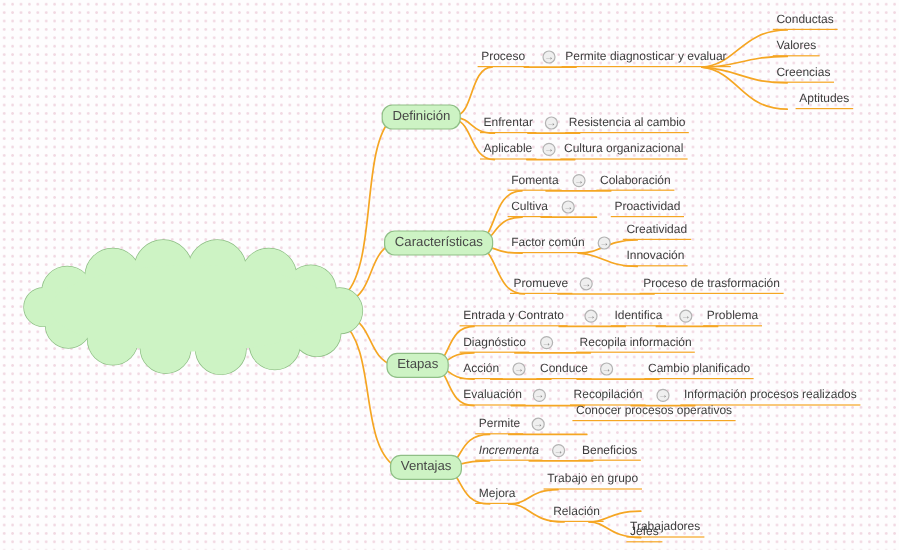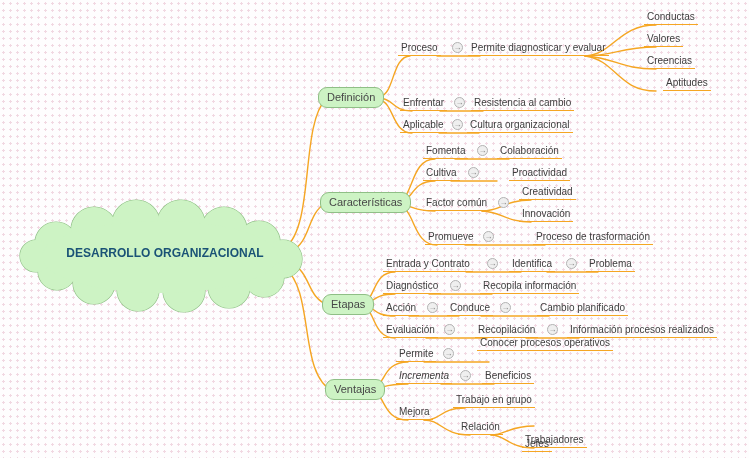--- a/index.html
+++ b/index.html
@@ -121,21 +121,20 @@
       <circle cx="229" cy="287" r="21"></circle>
         <circle cx="184" cy="291" r="21"></circle>
       <circle cx="138" cy="290" r="21"></circle>
         <circle cx="94" cy="283" r="21"></circle>
       <circle cx="57" cy="271" r="19"></circle>
         <circle cx="36" cy="256" r="16"></circle>
       <ellipse cx="160" cy="257" rx="118" ry="36"></ellipse>
     </g>
   </svg>
 
-  <div class="root-label">DESARROLLO ORGANIZACIONAL</div>
 
   <div class="bnode" style="left:318px;top:87px;">Definición</div>
   <div class="bnode" style="left:320px;top:192px;">Características</div>
   <div class="bnode" style="left:322px;top:294px;">Etapas</div>
   <div class="bnode" style="left:325px;top:379px;">Ventajas</div>
 
   <div class="mnode" style="left:398px;top:40px;">Proceso</div>
   <div class="mnode" style="left:468px;top:40px;">Permite diagnosticar y evaluar</div>
   <div class="mnode" style="left:644px;top:9px;">Conductas</div>
   <div class="mnode" style="left:644px;top:31px;">Valores</div>

